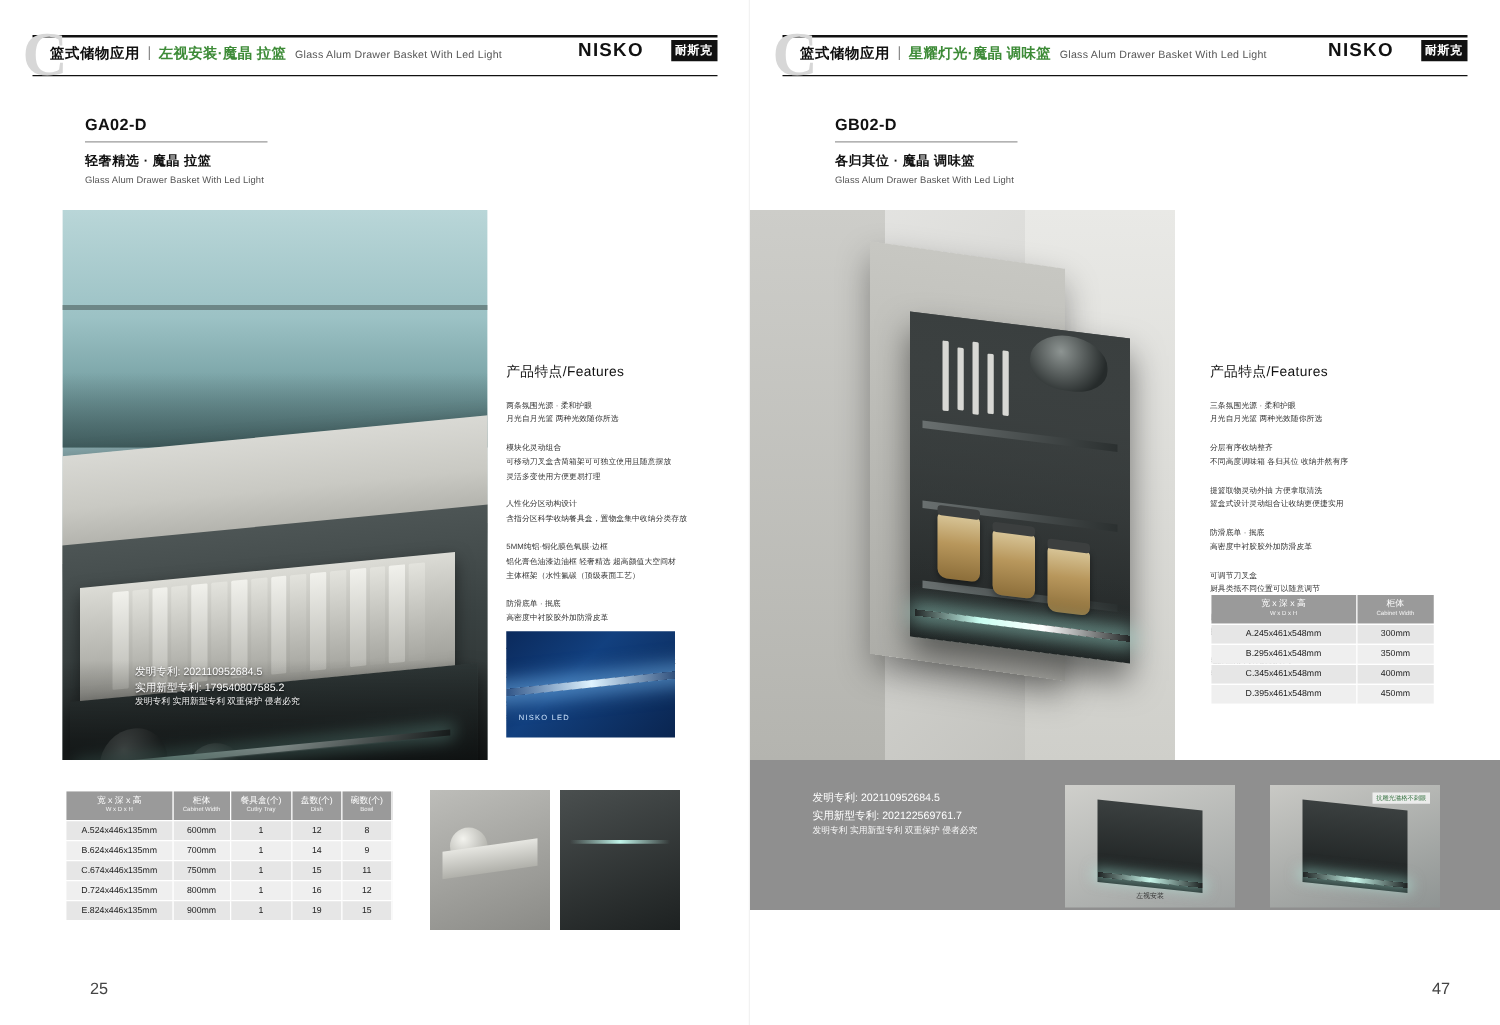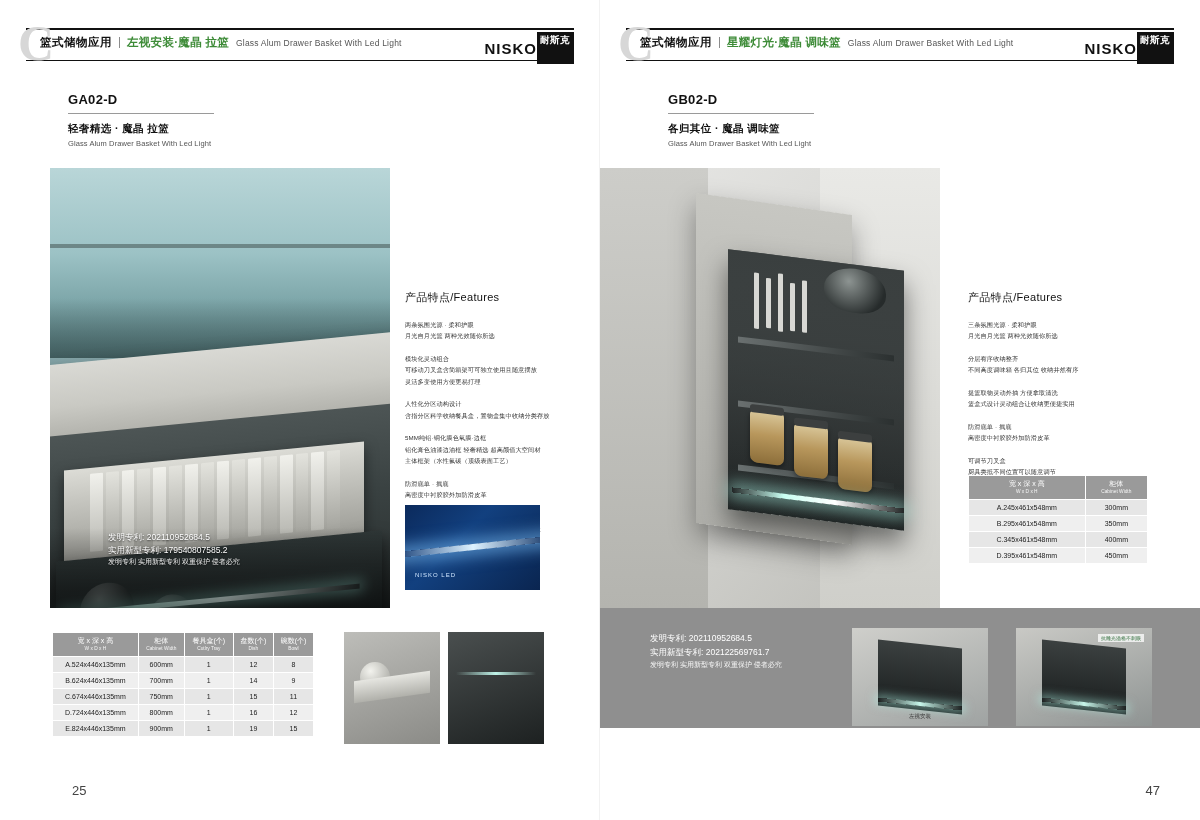--- a/index.html
+++ b/index.html
@@ -23,23 +23,23 @@
     position:absolute; left:18px; top:-10px;
     font-size:50px; line-height:50px; font-weight:700;
     color:#d7d7d7; font-family:"Liberation Serif", serif;
   }
   .hdr-txt { position:absolute; left:40px; top:7px; display:flex; align-items:baseline; gap:7px; }
   .hdr-cn { font-size:11.5px; font-weight:700; color:#111; letter-spacing:0.5px; }
   .hdr-bar { width:1px; height:11px; background:#8c8c8c; align-self:center; }
   .hdr-green { font-size:11.5px; font-weight:700; color:#3d8b37; letter-spacing:0.3px; }
   .hdr-en { font-size:8.5px; color:#555; letter-spacing:0.2px; }
 
-  .brand { position:absolute; right:26px; top:4px; display:flex; align-items:center; gap:0; }
+  .brand { position:absolute; right:26px; top:4px; display:flex; align-items:center; gap:22px; }
   .brand-nisko { font-size:15px; font-weight:700; letter-spacing:1px; color:#111; font-family:"Liberation Sans", sans-serif; }
-  .brand-cn { font-size:9.5px; font-weight:700; color:#fff; background:#111; padding:2px 4px 17px 3px; letter-spacing:0.5px; }
+  .brand-cn { font-size:9.5px; font-weight:700; color:#fff; background:#111; padding:2px 4px 2px 3px; letter-spacing:0.5px; }
 
   
   .model { position:absolute; left:68px; top:92px; width:150px; }
   .model-code { font-size:13px; font-weight:700; color:#111; letter-spacing:0.3px; }
   .model-line { margin-top:6px; border-top:1px solid #9a9a9a; width:146px; }
   .model-cn { margin-top:8px; font-size:10.5px; font-weight:700; color:#111; letter-spacing:0.4px; }
   .model-en { margin-top:3px; font-size:7.5px; color:#555; letter-spacing:0.1px; }
 
   
   .hero {

